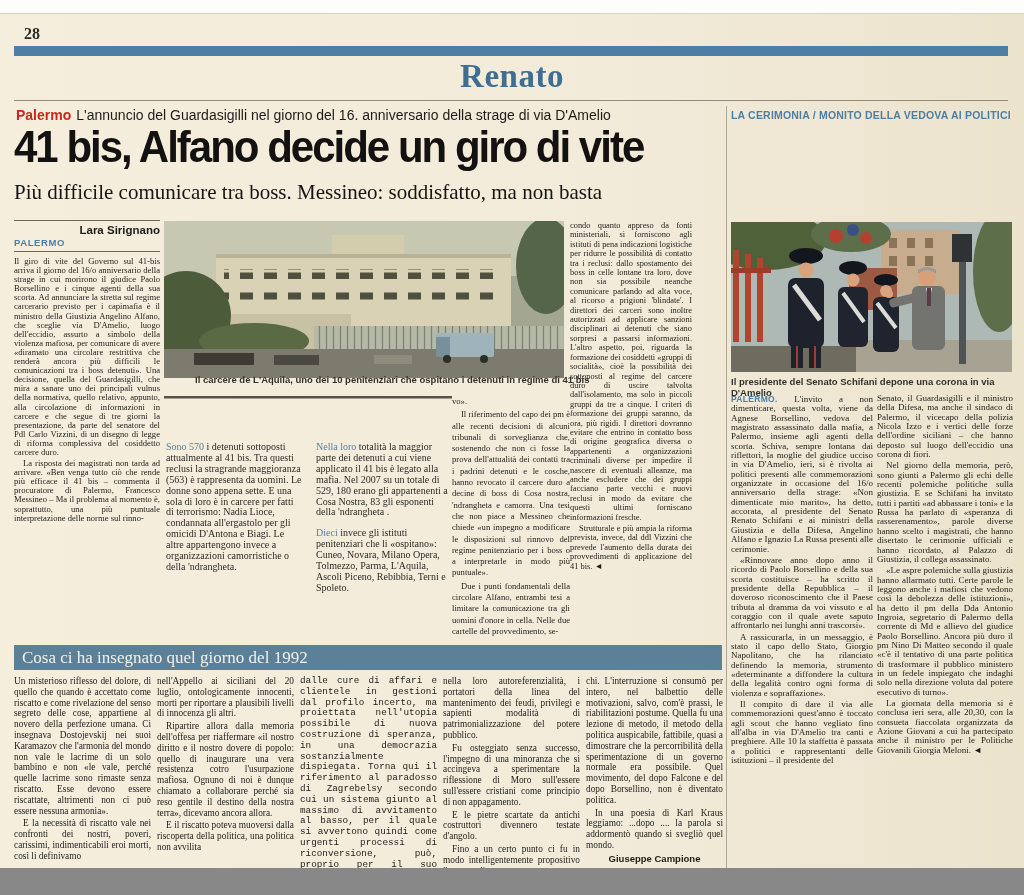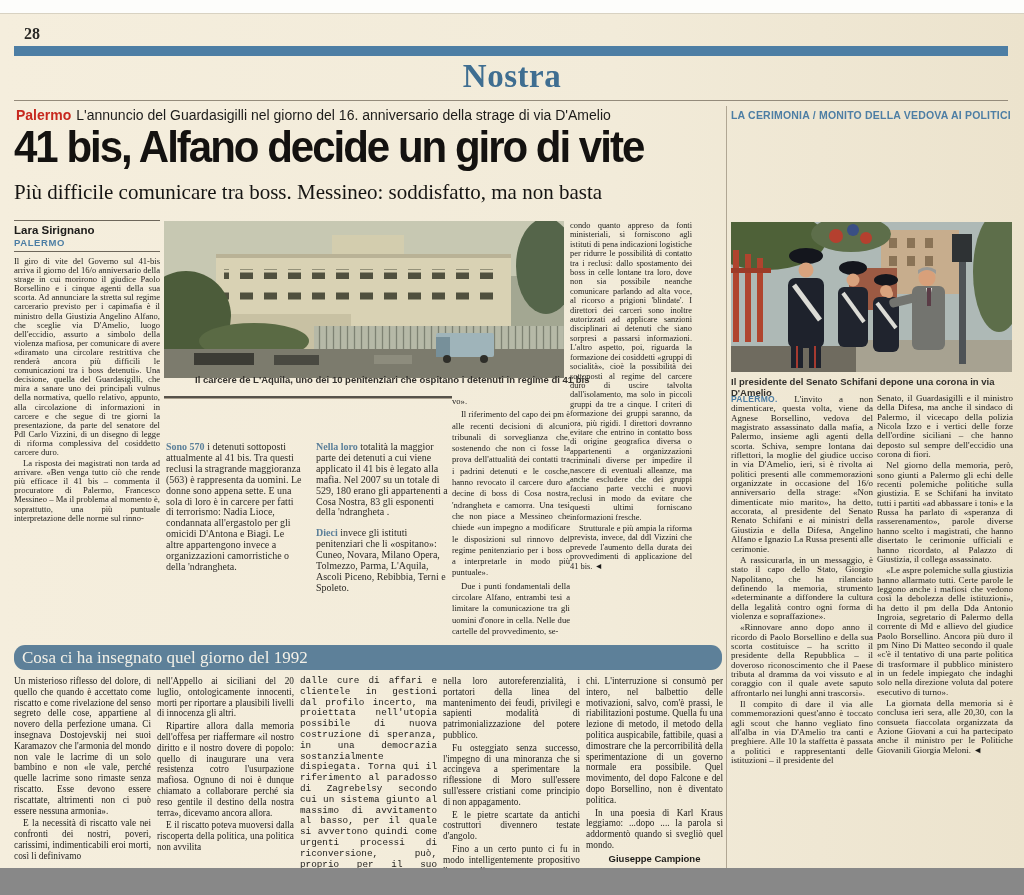--- a/index.html
+++ b/index.html
@@ -26,59 +26,59 @@
   .deck{left:14px;top:180px;width:708px;font:500 21px/24px "Liberation Serif",serif;color:#161513;}
 
   
   .col{overflow:hidden;text-align:justify;}
   .col p{margin:0 0 2px 0;}
   .ind{text-indent:9px;}
   .mcol{font:400 8.6px/9.1px "Liberation Serif",serif;}
   .mcol2{font:400 8.6px/11.3px "Liberation Serif",serif;}
   .mcol3{font:400 8.4px/9.4px "Liberation Serif",serif;}
   .byline-rule{border-top:1px solid #6d665a;margin-bottom:3px;}
-  .byname{font:700 11.5px "Liberation Sans",sans-serif;color:#1d1c1a;text-align:left;}
+  .byname{font:700 11.5px "Liberation Sans",sans-serif;color:#1d1c1a;text-align:right;}
   .bycity{font:700 9.5px "Liberation Sans",sans-serif;color:#4d7ea4;letter-spacing:.6px;margin:1px 0 3px 0;text-align:left;}
 
   
   .photo{display:block;}
   .caption{font:600 9.5px "Liberation Sans",sans-serif;color:#33312d;text-align:left;}
 
   
   .nb{left:164px;top:396px;width:288px;height:248px;}
   .nb-toprule{border-top:2px solid #56524a;}
   .nb-title{font:700 21px "Liberation Serif",serif;color:#4a6d84;margin:2px 0 3px 2px;}
   .nb-midrule{border-top:1px solid #a79d8b;}
   .nbcol{position:absolute;top:46px;width:136px;height:198px;overflow:hidden;
          font:400 10px/10.9px "Liberation Serif",serif;text-align:left;color:#2c2a26;}
   .nbcol p{margin:0 0 10px 0;}
-  .nb-lead{color:#5b7f99;font-weight:700;}
-
-  
-  .opbar{left:14px;top:645px;width:708px;height:25px;background:#5d8099;border-radius:11px;}
+  .nb-lead{color:#5b7f99;font-weight:400;}
+
+  
+  .opbar{left:14px;top:645px;width:708px;height:25px;background:#5d8099;}
   .opbar span{font:500 17px/25px "Liberation Serif",serif;color:#f4f1e8;padding-left:8px;display:inline-block;}
   .ocol{top:676px;width:137px;height:217px;font:400 9.3px/10.8px "Liberation Serif",serif;}
   .op-author{font:700 9.5px "Liberation Sans",sans-serif;text-align:center;margin-top:2px;}
 
   
   .rkicker{left:731px;top:109px;width:282px;font:700 10.5px "Liberation Sans",sans-serif;color:#4d7ea4;letter-spacing:.2px;}
   .rheadline{left:729px;top:126px;width:286px;font:400 33px/37px "Liberation Serif",serif;color:#1d1b19;}
   .rcol{font:400 9px/9.35px "Liberation Serif",serif;}
   .rcity{font:700 8.5px "Liberation Sans",sans-serif;color:#4d7ea4;letter-spacing:.3px;}
 </style>
 </head>
 <body>
 
 <div class="page">
 
   <div class="abs scan-strip"></div>
 
   <div class="abs pagenum">28</div>
   <div class="abs bluebar"></div>
-  <div class="abs section-title">Nostra</div>
+  <div class="abs section-title">Renato</div>
   <div class="abs hr-full"></div>
   <div class="abs vdiv"></div>
 
   <div class="abs kicker">
     <span class="kick-loc">Palermo</span><span>L'annuncio del Guardasigilli nel giorno del 16. anniversario della strage di via D'Amelio</span>
   </div>
   <div class="abs headline">41 bis, Alfano decide un giro di vite</div>
   <div class="abs deck">Più difficile comunicare tra boss. Messineo: soddisfatto, ma non basta</div>
 
   <div class="abs col mcol" style="left:14px;top:220px;width:146px;height:424px;">
@@ -229,24 +229,24 @@
       <polygon points="195,66 201,66 198,80" fill="#e8e6df"></polygon>
       <rect x="196" y="66" width="4" height="18" fill="#5a3c46"></rect>
       <rect x="158" y="74" width="28" height="9" rx="4" fill="#73746f" transform="rotate(-14 172 78)"></rect>
       <circle cx="158" cy="72" r="4" fill="#d9a37e"></circle>
     </svg>
   </div>
   <div class="abs caption" style="left:731px;top:376px;width:281px;">Il presidente del Senato Schifani depone una corona in via D'Amelio</div>
 
   <div class="abs col rcol" style="left:731px;top:394px;width:142px;height:496px;">
     <p><span class="rcity">PALERMO.</span> <span>L'invito a non dimenticare, questa volta, viene da Agnese Borsellino, vedova del magistrato assassinato dalla mafia, a Palermo, insieme agli agenti della scorta. Schiva, sempre lontana dai riflettori, la moglie del giudice ucciso in via D'Amelio, ieri, si è rivolta ai politici presenti alle commemorazioni organizzate in occasione del 16/o anniversario della strage: «Non dimenticate mio marito», ha detto, accorata, al presidente del Senato Renato Schifani e ai ministri della Giustizia e della Difesa, Angelino Alfano e Ignazio La Russa presenti alle cerimonie.</span></p>
+    <p class="ind">«Rinnovare anno dopo anno il ricordo di Paolo Borsellino e della sua scorta costituisce – ha scritto il presidente della Repubblica – il doveroso riconoscimento che il Paese tributa al dramma da voi vissuto e al coraggio con il quale avete saputo affrontarlo nei lunghi anni trascorsi».</p>
     <p class="ind">A rassicurarla, in un messaggio, è stato il capo dello Stato, Giorgio Napolitano, che ha rilanciato definendo la memoria, strumento «determinante a diffondere la cultura della legalità contro ogni forma di violenza e sopraffazione».</p>
-    <p class="ind">«Rinnovare anno dopo anno il ricordo di Paolo Borsellino e della sua scorta costituisce – ha scritto il presidente della Repubblica – il doveroso riconoscimento che il Paese tributa al dramma da voi vissuto e al coraggio con il quale avete saputo affrontarlo nei lunghi anni trascorsi».</p>
     <p class="ind">Il compito di dare il via alle commemorazioni quest'anno è toccato agli scout che hanno vegliato fino all'alba in via D'Amelio tra canti e preghiere. Alle 10 la staffetta è passata a politici e rappresentanti delle istituzioni – il presidente del</p>
   </div>
   <div class="abs col rcol" style="left:877px;top:394px;width:136px;height:496px;">
-    <p>Senato, il Guardasigilli e il ministro della Difesa, ma anche il sindaco di Palermo, il vicecapo della polizia Nicola Izzo e i vertici delle forze dell'ordine siciliani – che hanno deposto sul sempre dell'eccidio una corona di fiori.</p>
+    <p>Senato, il Guardasigilli e il ministro della Difesa, ma anche il sindaco di Palermo, il vicecapo della polizia Nicola Izzo e i vertici delle forze dell'ordine siciliani – che hanno deposto sul luogo dell'eccidio una corona di fiori.</p>
     <p class="ind">Nel giorno della memoria, però, sono giunti a Palermo gli echi delle recenti polemiche politiche sulla giustizia. E se Schifani ha invitato tutti i partiti «ad abbassare i toni» e la Russa ha parlato di «speranza di rasserenamento», parole diverse hanno scelto i magistrati, che hanno disertato le cerimonie ufficiali e hanno ricordato, al Palazzo di Giustizia, il collega assassinato.</p>
     <p class="ind">«Le aspre polemiche sulla giustizia hanno allarmato tutti. Certe parole le leggono anche i mafiosi che vedono così la debolezza delle istituzioni», ha detto il pm della Dda Antonio Ingroia, segretario di Palermo della corrente di Md e allievo del giudice Paolo Borsellino. Ancora più duro il pm Nino Di Matteo secondo il quale «c'è il tentativo di una parte politica di trasformare il pubblico ministero in un fedele impiegato che indaghi solo nella direzione voluta dal potere esecutivo di turno».</p>
     <p class="ind">La giornata della memoria si è conclusa ieri sera, alle 20,30, con la consueta fiaccolata organizzata da Azione Giovani a cui ha partecipato anche il ministro per le Politiche Giovanili Giorgia Meloni. ◄</p>
   </div>
 
 </div>
 
 </body></html>

